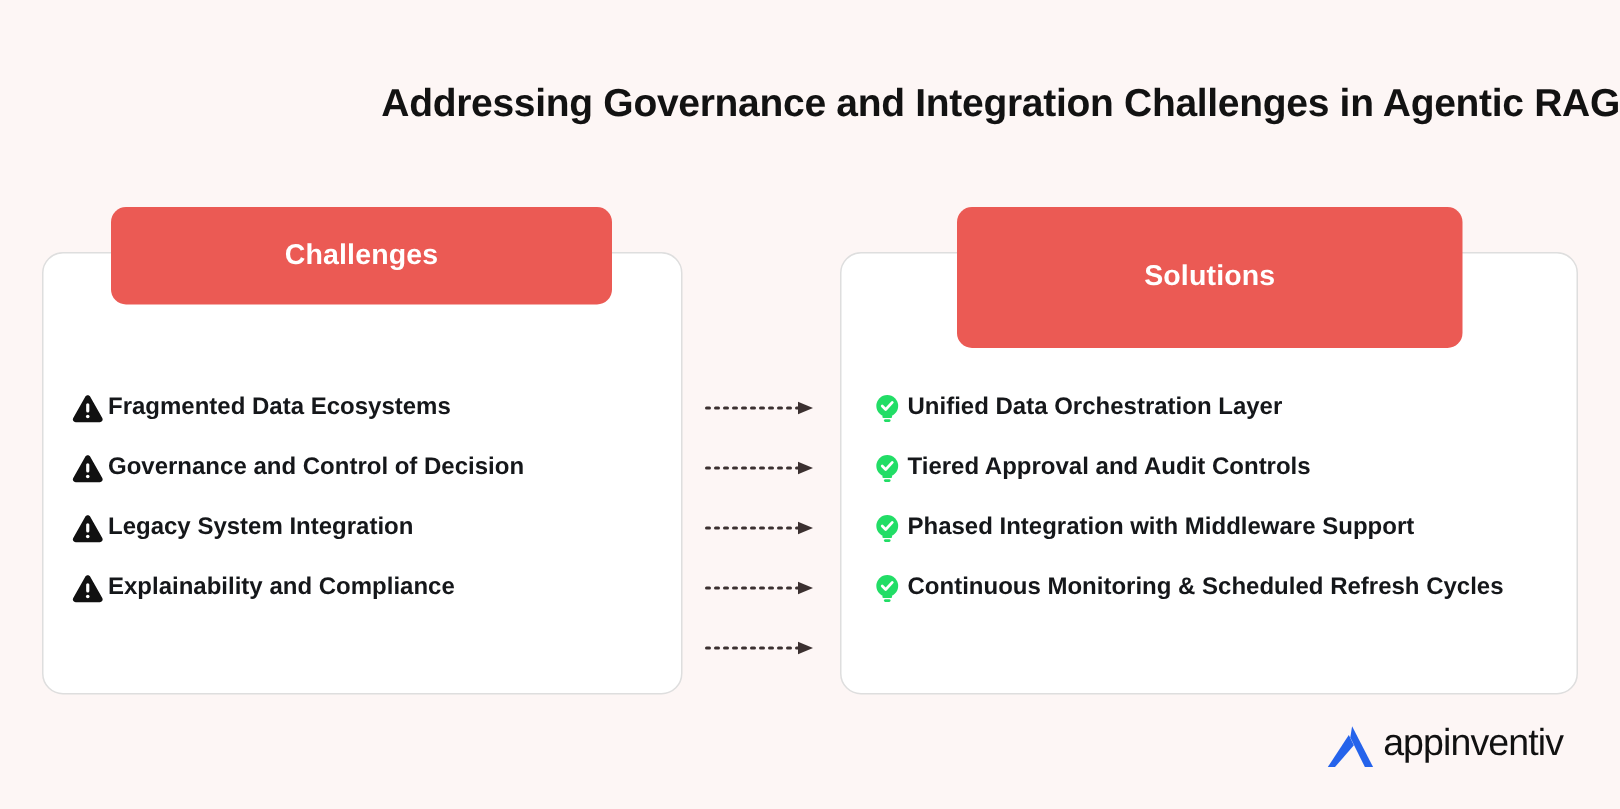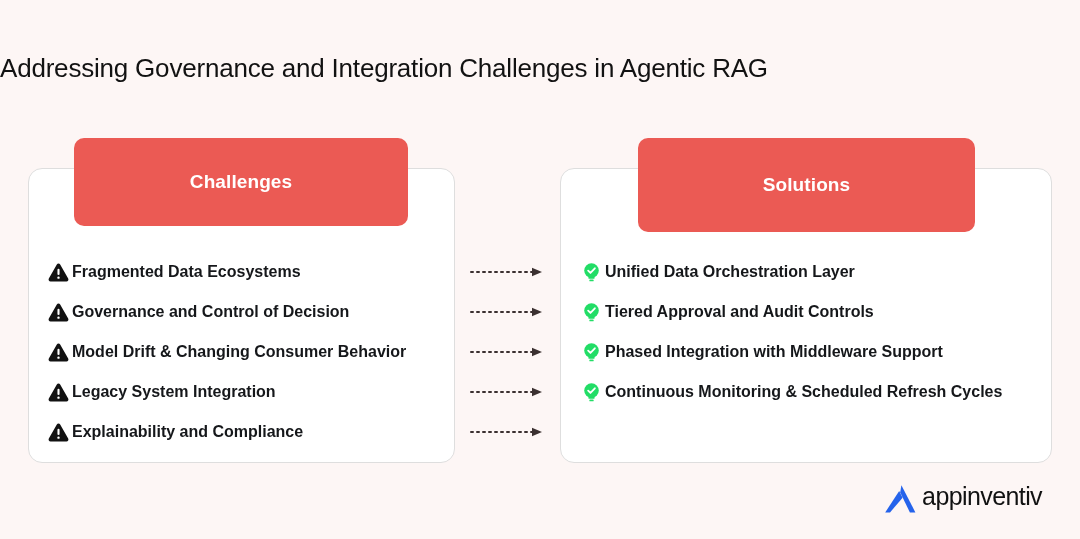--- a/index.html
+++ b/index.html
@@ -23,23 +23,23 @@
     width: 1080px;
     height: 539px;
   }
 
   
   .page-title {
     position: absolute;
     left: 0;
     top: 50px;
     width: 1080px;
-    text-align: left;
+    text-align: right;
     font-size: 26px;
-    font-weight: 400;
+    font-weight: 700;
     letter-spacing: -0.2px;
     color: #121212;
     line-height: 36px;
   }
 
   
   .card {
     position: absolute;
     background: #ffffff;
     border: 1px solid #dedede;
@@ -57,21 +57,21 @@
     display: flex;
     align-items: center;
     justify-content: center;
     color: #ffffff;
     font-size: 19px;
     font-weight: 700;
     letter-spacing: 0.1px;
     z-index: 5;
   }
 
-  .pill.challenges { left: 74px;  top: 138px; width: 334px; height: 88px; }
+  .pill.challenges { left: 74px;  top: 138px; width: 334px; height: 65px; }
   .pill.solutions  { left: 638px; top: 138px; width: 337px; height: 94px; }
 
   
   .items {
     position: absolute;
     z-index: 6;
   }
 
   .items.left  { left: 46px;  top: 252px; width: 400px; }
   .items.right { left: 579px; top: 252px; width: 465px; }
@@ -171,30 +171,20 @@
       <span class="item-icon">
         <svg width="23" height="23" viewBox="0 0 24 24" aria-hidden="true">
           <path d="M12 2.6c-.72 0-1.38.38-1.74 1.0L1.9 18.35c-.36.62-.36 1.38 0 2.0.36.62 1.02 1.0 1.74 1.0h16.72c.72 0 1.38-.38 1.74-1.0.36-.62.36-1.38 0-2.0L13.74 3.6c-.36-.62-1.02-1.0-1.74-1.0z" fill="#111111"></path>
           <rect x="10.9" y="8.2" width="2.2" height="6.4" rx="1.1" fill="#ffffff"></rect>
           <circle cx="12" cy="17.4" r="1.25" fill="#ffffff"></circle>
         </svg>
       </span>
       <span class="item-label">Governance and Control of Decision</span>
     </div>
 
-    <div class="item-row">
-      <span class="item-icon">
-        <svg width="23" height="23" viewBox="0 0 24 24" aria-hidden="true">
-          <path d="M12 2.6c-.72 0-1.38.38-1.74 1.0L1.9 18.35c-.36.62-.36 1.38 0 2.0.36.62 1.02 1.0 1.74 1.0h16.72c.72 0 1.38-.38 1.74-1.0.36-.62.36-1.38 0-2.0L13.74 3.6c-.36-.62-1.02-1.0-1.74-1.0z" fill="#111111"></path>
-          <rect x="10.9" y="8.2" width="2.2" height="6.4" rx="1.1" fill="#ffffff"></rect>
-          <circle cx="12" cy="17.4" r="1.25" fill="#ffffff"></circle>
-        </svg>
-      </span>
-      <span class="item-label">Model Drift &amp; Changing Consumer Behavior</span>
-    </div>
 
     <div class="item-row">
       <span class="item-icon">
         <svg width="23" height="23" viewBox="0 0 24 24" aria-hidden="true">
           <path d="M12 2.6c-.72 0-1.38.38-1.74 1.0L1.9 18.35c-.36.62-.36 1.38 0 2.0.36.62 1.02 1.0 1.74 1.0h16.72c.72 0 1.38-.38 1.74-1.0.36-.62.36-1.38 0-2.0L13.74 3.6c-.36-.62-1.02-1.0-1.74-1.0z" fill="#111111"></path>
           <rect x="10.9" y="8.2" width="2.2" height="6.4" rx="1.1" fill="#ffffff"></rect>
           <circle cx="12" cy="17.4" r="1.25" fill="#ffffff"></circle>
         </svg>
       </span>
       <span class="item-label">Legacy System Integration</span>

